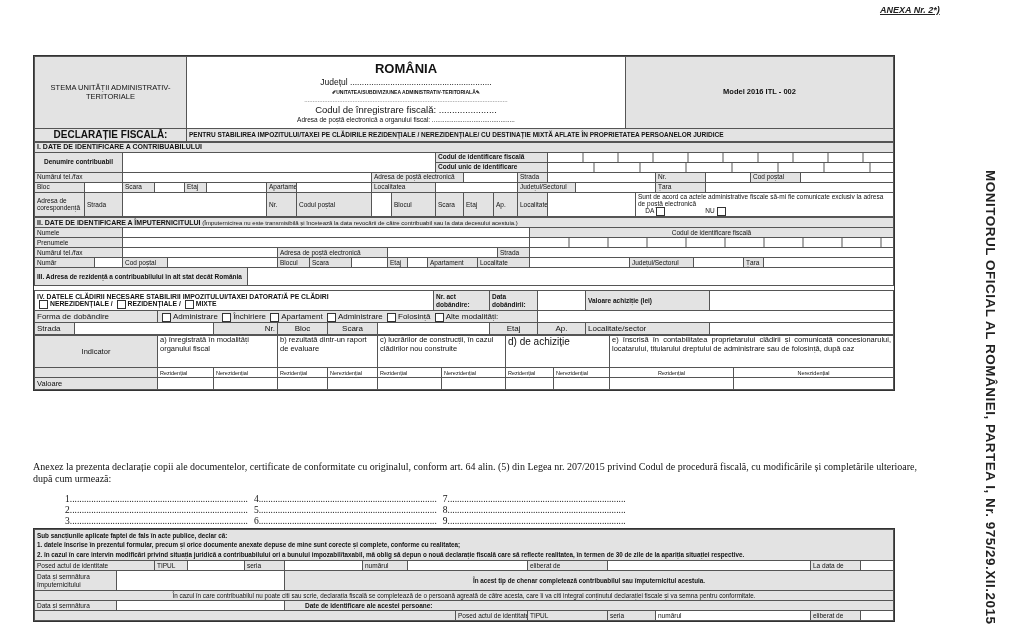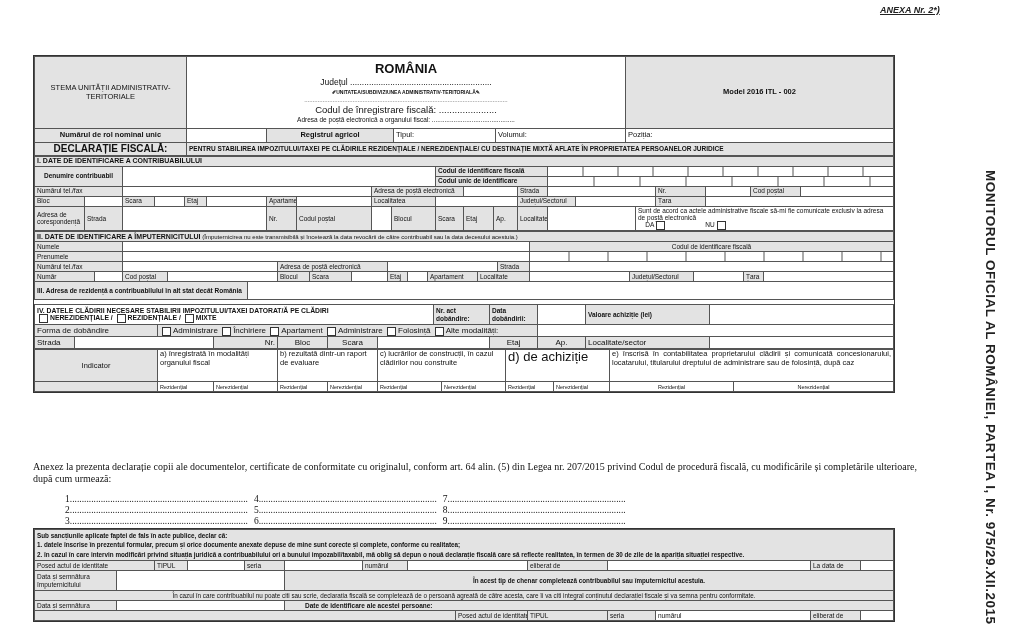--- a/index.html
+++ b/index.html
@@ -53,28 +53,20 @@
       <td colspan="6" class="center-head">
         <div class="b" style="font-size:13px">ROMÂNIA</div>
         <div style="font-size:8.5px">Județul ............................................................</div>
         <div class="b" style="font-size:5px">✐UNITATEA/SUBDIVIZIUNEA ADMINISTRATIV-TERITORIALĂ✎</div>
         <div style="font-size:6px">..........................................................................................................................</div>
         <div style="font-size:9.5px">Codul de înregistrare fiscală: ......................</div>
         <div style="font-size:6.5px">Adresa de poștă electronică a organului fiscal: ..............................................</div>
       </td>
       <td class="g model">Model 2016 ITL - 002</td>
     </tr>
-    <tr style="height:14px">
-      <td class="g b c" style="font-size:7.5px">Numărul de rol nominal unic</td>
-      <td></td>
-      <td colspan="2" class="g b c" style="font-size:7.5px">Registrul agricol</td>
-      <td>Tipul:</td>
-      <td colspan="2">Volumul:</td>
-      <td>Poziția:</td>
-    </tr>
     <tr style="height:12px">
       <td class="g b c" style="font-size:10px">DECLARAȚIE FISCALĂ:</td>
       <td colspan="7" class="g b" style="font-size:6.5px">PENTRU STABILIREA IMPOZITULUI/TAXEI PE CLĂDIRILE REZIDENȚIALE / NEREZIDENȚIALE/ CU DESTINAȚIE MIXTĂ AFLATE ÎN PROPRIETATEA PERSOANELOR JURIDICE</td>
     </tr>
   </tbody>
     </table>
 
   <table>
     <colgroup>
       <col style="width:50px">
@@ -300,35 +292,48 @@
         <col style="width:56px">
         <col style="width:124px">
         <col>
     </colgroup>
     <tbody>
         <tr style="height:32px">
       <td class="g c" style="font-size:7.5px">Indicator</td>
       <td colspan="2" class="wrap" style="font-size:7.5px;vertical-align:top">a) înregistrată în modalități organului fiscal</td>
       <td colspan="2" class="wrap" style="font-size:7.5px;vertical-align:top">b) rezultată dintr-un raport de evaluare</td>
       <td colspan="2" class="wrap" style="font-size:7.5px;vertical-align:top">c) lucrărilor de construcții, în cazul clădirilor nou construite</td>
-      <td colspan="2" class="wrap" style="font-size:13px;vertical-align:top">d) de achiziție</td>
+      <td colspan="2" class="wrap" style="font-size:10px;vertical-align:top">d) de achiziție</td>
       <td colspan="2" class="wrap" style="font-size:7.5px;vertical-align:top;text-align:justify">e) înscrisă în contabilitatea proprietarului clădirii și comunicată concesionarului, locatarului, titularului dreptului de administrare sau de folosință, după caz</td>
     </tr>
     <tr style="height:10px">
       <td class="g"></td>
       <td style="font-size:5.5px">Rezidențial</td>
       <td style="font-size:5.5px">Nerezidențial</td>
       <td style="font-size:5.5px">Rezidențial</td>
       <td style="font-size:5.5px">Nerezidențial</td>
       <td style="font-size:5.5px">Rezidențial</td>
       <td style="font-size:5.5px">Nerezidențial</td>
       <td style="font-size:5.5px">Rezidențial</td>
       <td style="font-size:5.5px">Nerezidențial</td>
       <td class="c" style="font-size:5.5px">Rezidențial</td>
       <td class="c" style="font-size:5.5px">Nerezidențial</td>
+    </tr>
+    <tr style="height:12px">
+      <td class="g" style="font-size:7.5px">Valoare</td>
+      <td></td>
+          <td></td>
+      <td></td>
+          <td></td>
+      <td></td>
+          <td></td>
+      <td></td>
+          <td></td>
+      <td></td>
+          <td></td>
     </tr>
   </tbody>
     </table>
 </div>
 
 <div class="abs annexes">Anexez la prezenta declarație copii ale documentelor, certificate de conformitate cu originalul, conform art. 64 alin. (5) din Legea nr. 207/2015 privind Codul de procedură fiscală, cu modificările și completările ulterioare, după cum urmează:</div>
 <div class="abs docs" style="display:flex;gap:6px">
   <div>
     <div>1...........................................................................</div>
     <div>2...........................................................................</div>

